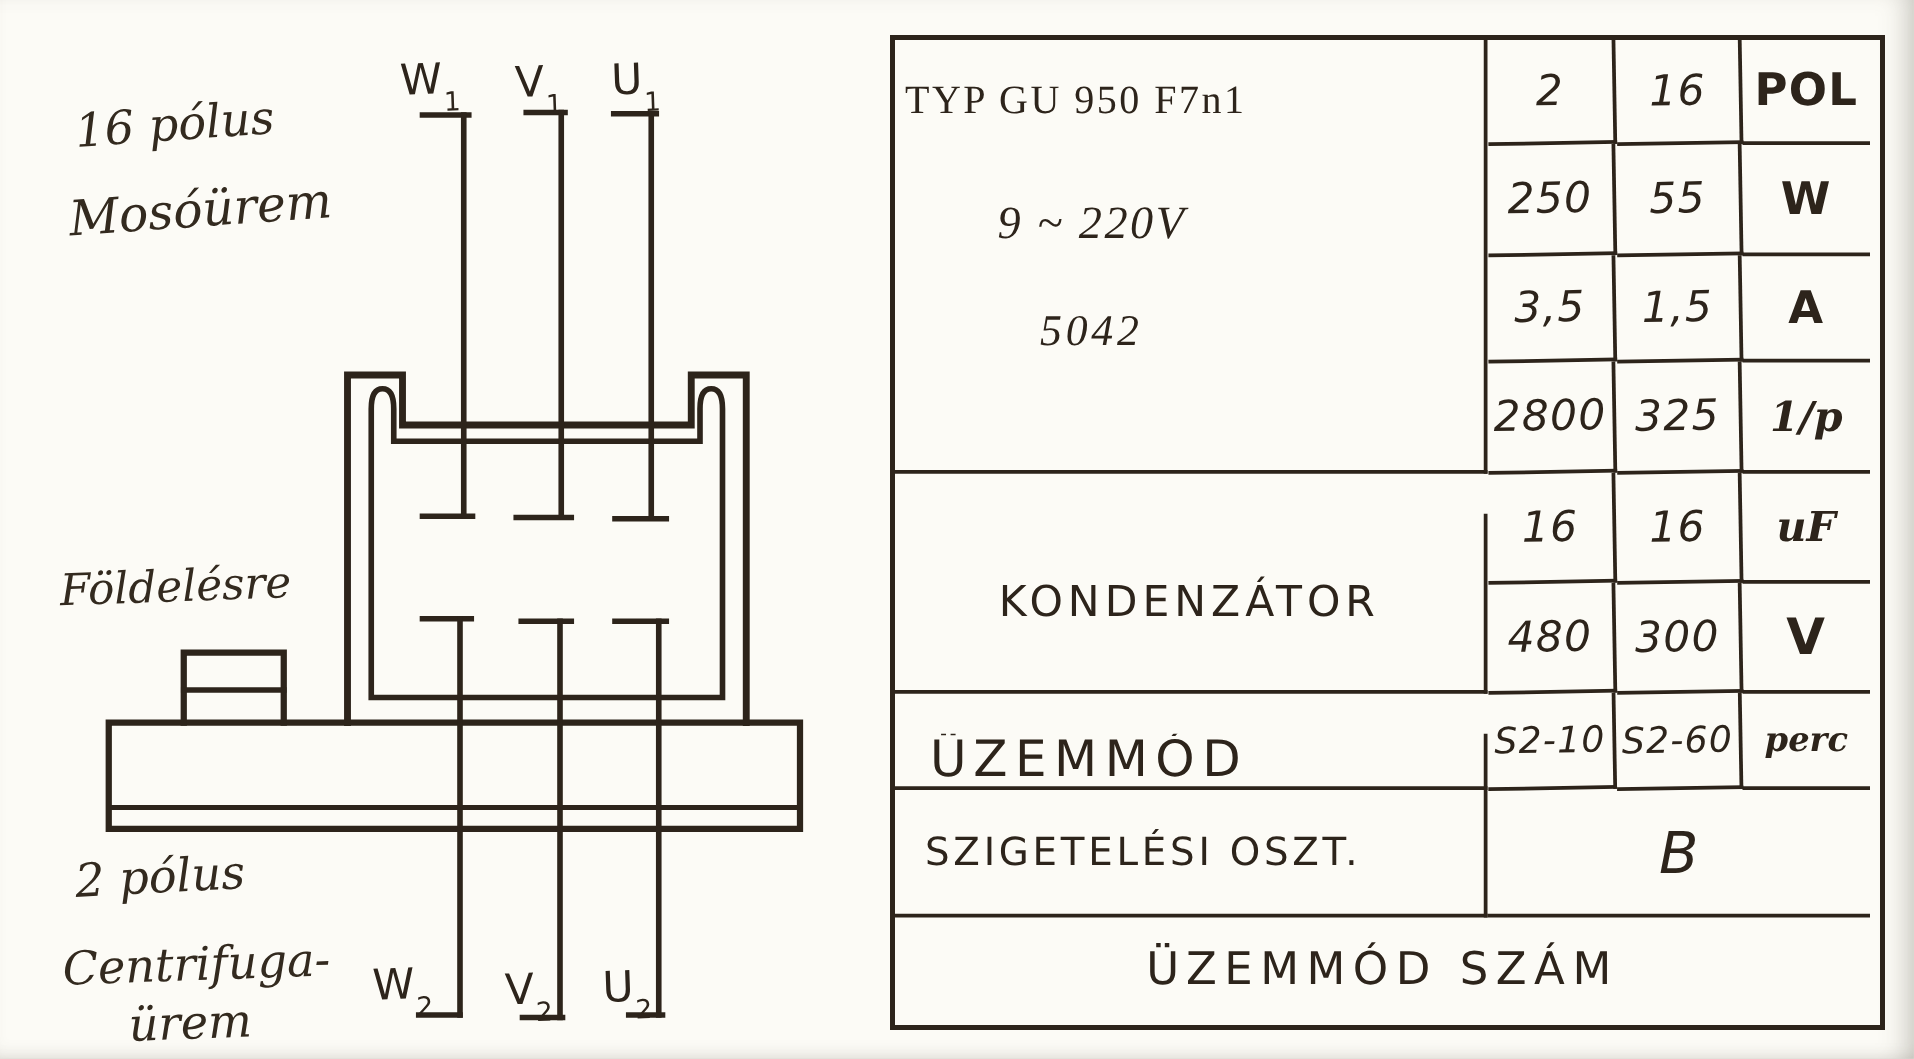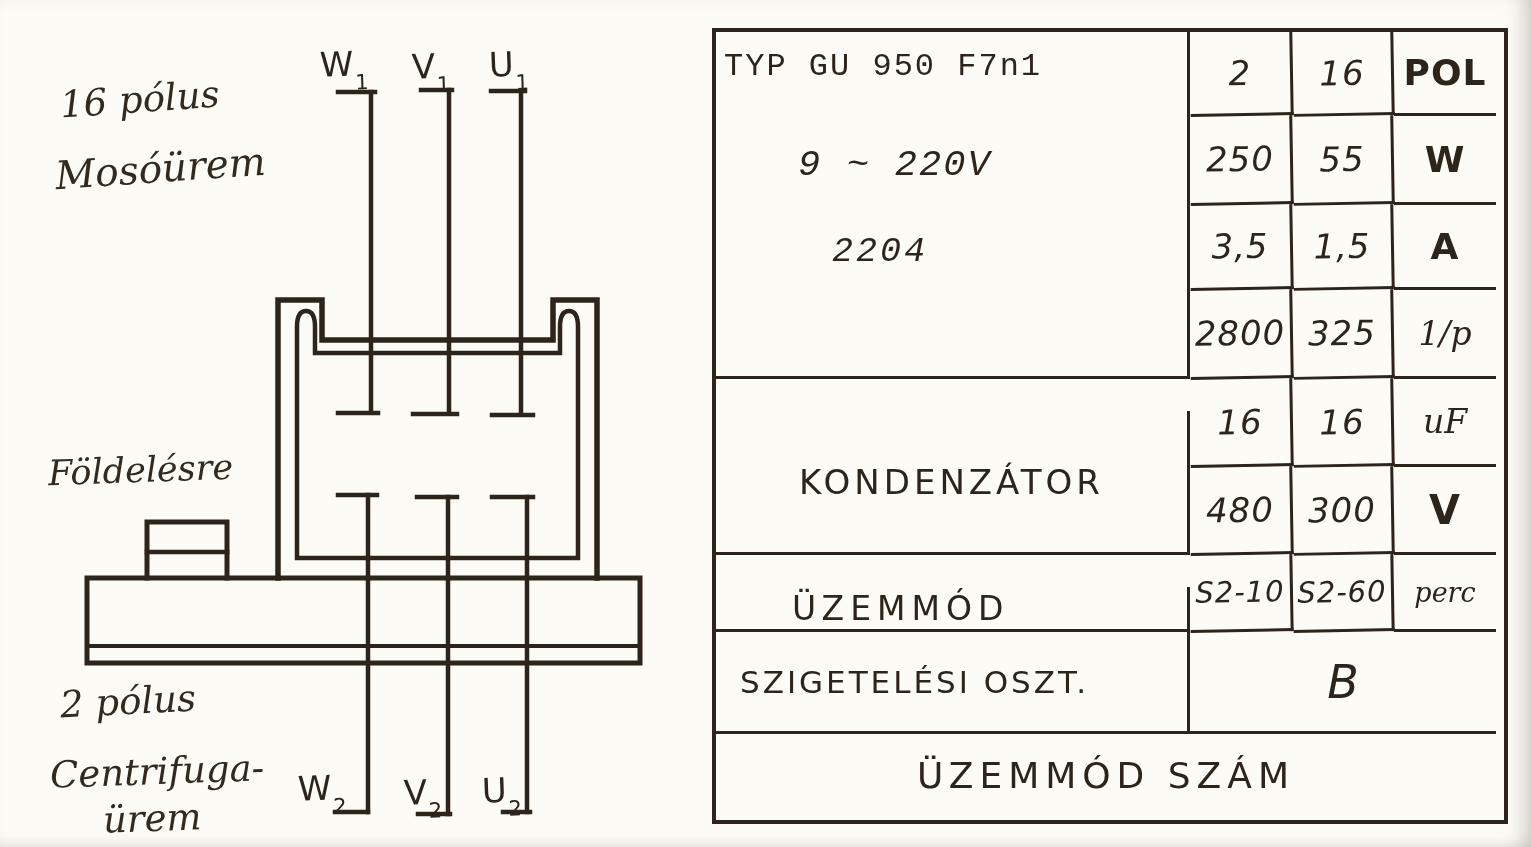--- a/index.html
+++ b/index.html
@@ -29,24 +29,24 @@
   .cell{
     box-sizing:border-box;
     display:flex;align-items:center;justify-content:center;
     font-family:"DejaVu Sans",sans-serif;color:#2d241b;
     overflow:hidden;
   }
   .br{border-right:3px solid #2d241b;}
   .bb{border-bottom:3px solid #2d241b;}
   .num{font-size:34px;font-style:italic;letter-spacing:1px;transform:rotate(-1deg);}
   .unit{font-size:36px;letter-spacing:1px;font-weight:bold;}
-  .unit-hand{font-family:"DejaVu Serif",serif;font-style:italic;font-size:30px;}
+  .unit-hand{font-family:"DejaVu Serif",serif;font-style:italic;font-size:30px;font-weight:bold;}
   .caps{letter-spacing:4px;margin-top:32px;}
   .type-cell{position:relative;}
-  .type-line{position:absolute;font-family:Liberation Mono, monospace;color:#2d241b;white-space:nowrap;}
+  .type-line{position:absolute;font-family:Liberation Serif, serif;color:#2d241b;white-space:nowrap;margin-top:13px;}
 </style>
 </head>
 <body>
 
 <div id="paper">
 
   <svg style="position:absolute;left:0;top:0;" width="700" height="847" viewBox="0 0 700 847" fill="none" stroke="#2d241b" stroke-linecap="square" stroke-linejoin="miter">
 
     <path stroke-width="5.5" d="M278,578 L278,300 L322,300 L322,340 L553,340 L553,300 L597,300 L597,578"></path>
 
@@ -115,21 +115,21 @@
   <div class="abs hand" style="left:48px;top:450px;font-size:35px;transform:rotate(-2deg)">Földelésre</div>
   <div class="abs hand" style="left:60px;top:680px;font-size:37px;transform:rotate(-3deg)">2 pólus</div>
   <div class="abs hand" style="left:50px;top:750px;font-size:37px;transform:rotate(-2deg)">Centrifuga-</div>
   <div class="abs hand" style="left:103px;top:797px;font-size:37px;transform:rotate(-2deg)">ürem</div>
 
   <div class="spec-table">
 
     <div class="cell br bb type-cell" style="grid-area:1/1/5/2">
       <div class="type-line" style="left:8px;top:16px;font-size:32px;letter-spacing:2px">TYP GU 950 F7n1</div>
       <div class="type-line" style="left:82px;top:112px;font-size:37px;letter-spacing:2px;font-style:italic">9 ~ 220V</div>
-      <div class="type-line" style="left:116px;top:200px;font-size:35px;letter-spacing:3px;font-style:italic">2204</div>
+      <div class="type-line" style="left:116px;top:200px;font-size:35px;letter-spacing:3px;font-style:italic">5042</div>
     </div>
 
     <div class="cell br bb num" style="grid-area:1/2">2</div>
     <div class="cell br bb num" style="grid-area:1/3">16</div>
     <div class="cell bb unit" style="grid-area:1/4">POL</div>
 
     <div class="cell br bb num" style="grid-area:2/2">250</div>
     <div class="cell br bb num" style="grid-area:2/3">55</div>
     <div class="cell bb unit" style="grid-area:2/4">W</div>
 
@@ -144,21 +144,21 @@
     <div class="cell br bb caps" style="grid-area:5/1/7/2;font-size:34px">KONDENZÁTOR</div>
 
     <div class="cell br bb num" style="grid-area:5/2">16</div>
     <div class="cell br bb num" style="grid-area:5/3">16</div>
     <div class="cell bb unit-hand" style="grid-area:5/4;font-size:33px">uF</div>
 
     <div class="cell br bb num" style="grid-area:6/2">480</div>
     <div class="cell br bb num" style="grid-area:6/3">300</div>
     <div class="cell bb unit" style="grid-area:6/4;font-size:40px">V</div>
 
-    <div class="cell br bb caps" style="grid-area:7/1;justify-content:flex-start;padding-left:76px;font-size:33px;letter-spacing:6px">ÜZEMMÓD</div>
+    <div class="cell br bb caps" style="grid-area:7/1;justify-content:flex-start;padding-left:28px;font-size:40px;letter-spacing:6px">ÜZEMMÓD</div>
     <div class="cell br bb num" style="grid-area:7/2;font-size:29px">S2-10</div>
     <div class="cell br bb num" style="grid-area:7/3;font-size:29px">S2-60</div>
     <div class="cell br bb" style="grid-area:8/1;justify-content:flex-start;padding-left:24px;font-size:31px;letter-spacing:3px">SZIGETELÉSI OSZT.</div>
 
     <div class="cell bb unit-hand" style="grid-area:7/4;font-size:27px">perc</div>
     <div class="cell bb" style="grid-area:8/2/9/5;font-size:46px;font-style:italic">B</div>
 
     <div class="cell" style="grid-area:9/1/10/5;font-size:36px;letter-spacing:6px">ÜZEMMÓD SZÁM</div>
   </div>
 

